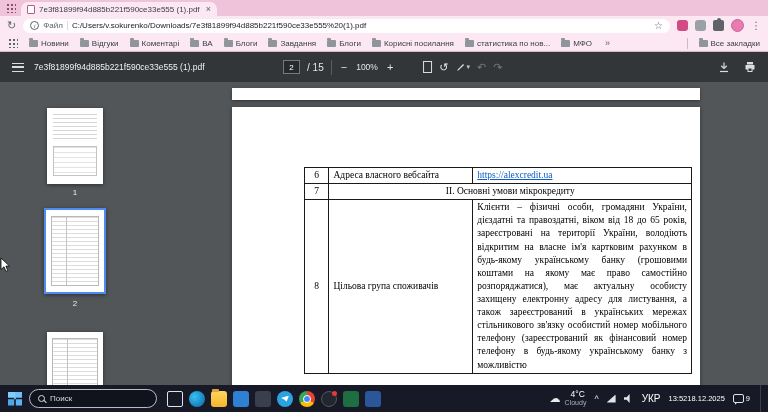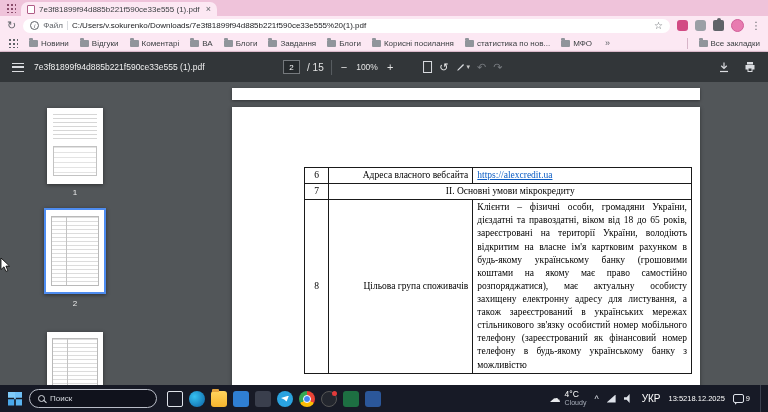--- a/index.html
+++ b/index.html
@@ -86,21 +86,21 @@
             background:repeating-linear-gradient(to bottom,#dcdcdc 0 1px, transparent 1px 4px); }
   .mini-c::before { content:""; position:absolute; top:0; bottom:0; left:14px; width:1px; background:#c3c3c3; }
 
   .page-strip { position:absolute; left:232px; top:6px; width:468px; height:12px; background:#fff;
                 box-shadow:0 1px 3px rgba(0,0,0,.4); }
   .page { position:absolute; left:232px; top:25px; width:468px; min-height:500px; background:#fff;
           box-shadow:0 1px 4px rgba(0,0,0,.4); font-family:"Liberation Serif", serif; color:#000; }
   .doc-table { border-collapse:collapse; margin:60px 0 0 72px; width:388px; font-size:9.5px; line-height:1.38; }
   .doc-table td { border:1px solid #1a1a1a; padding:1px 4px; vertical-align:top; }
   .td-num { width:25px; text-align:center; }
-  .td-label { width:148px;text-align:right; }
+  .td-label { width:148px; }
   .td-val { width:225px; }
   .doc-table a { color:#0b5cc4; text-decoration:underline; }
   .row-section td.section { text-align:center; }
   .row-tall .td-num, .row-tall .td-label { vertical-align:middle; }
   .just { text-align:justify; }
 
   
   .cursor { position:absolute; left:0px; top:176px; z-index:50; pointer-events:none; }
 
   
@@ -127,21 +127,21 @@
   .a-chrome::after { content:""; position:absolute; inset:4px; background:#4285f4; border:1.5px solid #fff; border-radius:50%; }
   .a-rec { border-radius:50%; background:#23262e; border:1px solid #555; }
   .a-rec::after { content:""; position:absolute; right:-1px; top:-1px; width:5px; height:5px; border-radius:50%; background:#e23a3a; }
   .a-xl { background:#1d6f42; }
   .a-wd { background:#2b579a; }
   .tb-right-zone { margin-left:auto; display:flex; align-items:center; gap:8px; }
   .weather { display:flex; align-items:center; gap:4px; cursor:pointer; }
   .wx-icon { font-size:11px; color:#e8eaed; position:relative; }
   .wx-sun { position:absolute; left:-2px; top:-1px; width:5px; height:5px; border-radius:50%; background:#f7c948; z-index:-1; }
   .wx-text { display:flex; flex-direction:column; line-height:1.15; }
-  .wx-temp { font-size:8.5px; color:#fff; }
+  .wx-temp { font-size:8.5px; color:#fff;margin-left:6px; }
   .wx-cond { font-size:7px; color:#aab0bb; }
   .chev { font-size:9px; color:#dfe3ea; cursor:pointer; }
   .net { width:9px; height:8px; background:#dfe3ea; clip-path:polygon(0 100%,100% 0,100% 100%); cursor:pointer; }
   .vol { width:10px; height:9px; background:#dfe3ea; clip-path:polygon(0 35%,30% 35%,60% 0,60% 100%,30% 65%,0 65%); cursor:pointer; }
   .lang { font-size:10px; color:#fff; cursor:pointer; }
   .clock { display:flex; flex-direction:row; align-items:center; line-height:1.25; font-size:7.5px; color:#fff; cursor:pointer; }
   .notif { display:flex; align-items:center; gap:2px; cursor:pointer; }
   .bubble { width:11px; height:9px; border:1.2px solid #dfe3ea; border-radius:2px; position:relative; }
   .bubble::after { content:""; position:absolute; left:1px; bottom:-3px; width:3px; height:3px;
                    background:#dfe3ea; clip-path:polygon(0 0,100% 0,0 100%); }

